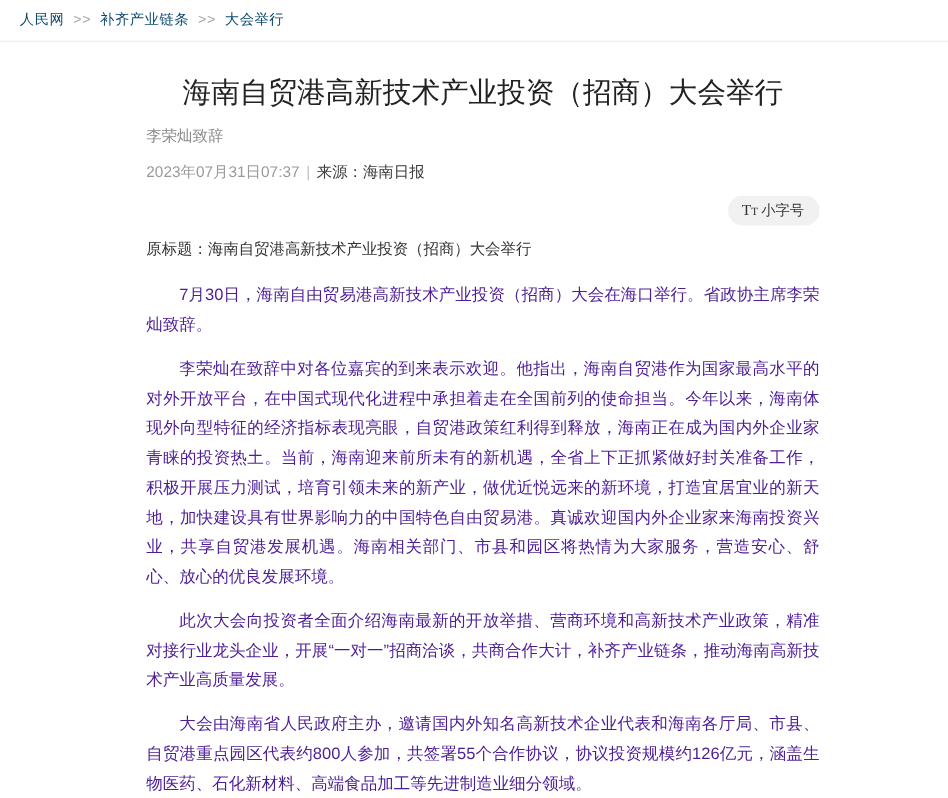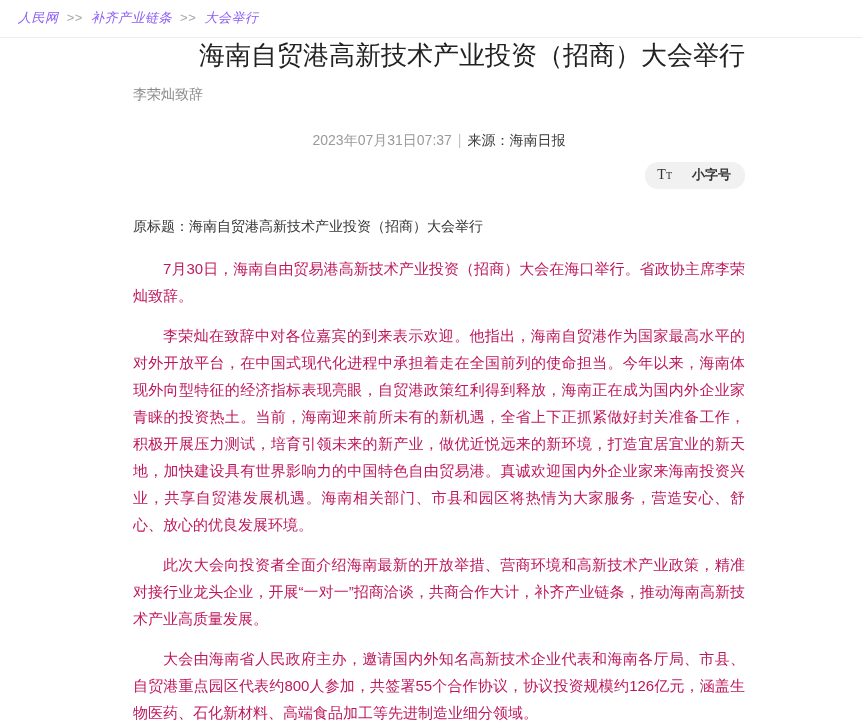--- a/index.html
+++ b/index.html
@@ -10,42 +10,42 @@
     overflow: hidden;
   }
   .breadcrumb-bar {
     padding: 9px 18px 10px 18px;
     border-bottom: 1px solid #ececec;
     font-size: 13px;
     color: #9b9b9b;
     letter-spacing: 0.5px;
   }
   .breadcrumb-bar span { cursor: default; }
-  .breadcrumb-bar .crumb-link { color: #8b5cf6; text-decoration: none; font-style: italic; }
+  .breadcrumb-bar .crumb-link { color: #0c4a6e; text-decoration: none; }
   .breadcrumb-bar .sep { margin: 0 4px; color: #a8a8a8; }
 
   .article {
     padding: 0 117px 0 133px;
   }
   .article-title {
-    text-align: right;
+    margin-top: 29px;
+    text-align: center;
     font-size: 26px;
     font-weight: 400;
     color: #222222;
     line-height: 34px;
   }
   .article-subtitle {
     margin-top: 14px;
     text-align: left;
     font-size: 14px;
     color: #8a8a8a;
   }
   .article-meta {
-    margin-top: 28px;
-    text-align: center;
+    margin-top: 15px;
     font-size: 14px;
     color: #9a9a9a;
   }
   .article-meta .pipe { margin: 0 6px; color: #c2c2c2; }
   .article-meta .source-label, .article-meta .source-name { color: #3a3a3a; }
 
   .tool-row {
     margin-top: 12px;
     display: flex;
     justify-content: flex-end;
@@ -56,32 +56,32 @@
     background: #f1f1f1;
     border-radius: 13px;
     padding: 4px 14px 5px 12px;
     font-size: 13px;
     color: #333333;
     cursor: pointer;
     border: none;
   }
   .font-size-pill .t-big { font-size: 14px; font-family: "Liberation Serif", serif; }
   .font-size-pill .t-small { font-size: 10px; font-family: "Liberation Serif", serif; }
-  .font-size-pill .pill-label { margin-left: 20px; font-weight: bold; }
+  .font-size-pill .pill-label { margin-left: 3px; }
 
   .original-title {
-    margin-top: 29px;
+    margin-top: 13px;
     font-size: 14px;
     color: #333333;
   }
   .article-body { margin-top: 19px; }
   .article-body p {
     font-size: 15px;
     line-height: 27px;
-    color: #be185d;
+    color: #4c1d95;
     text-indent: 2em;
     margin-bottom: 13px;
     text-align: justify;
   }
 </style>
 </head>
 <body>
 
 <div class="breadcrumb-bar">
   <span class="crumb-link">人民网</span>

